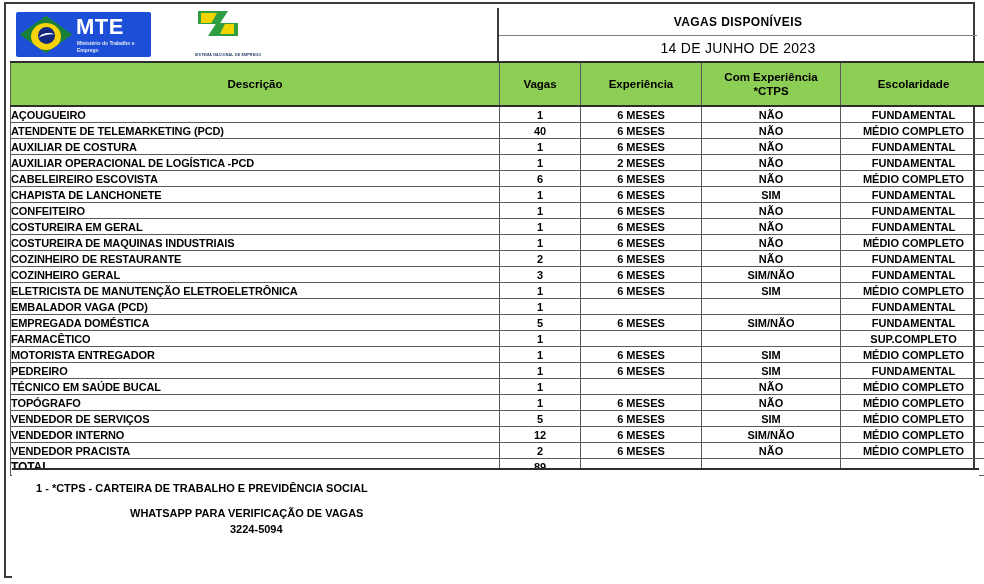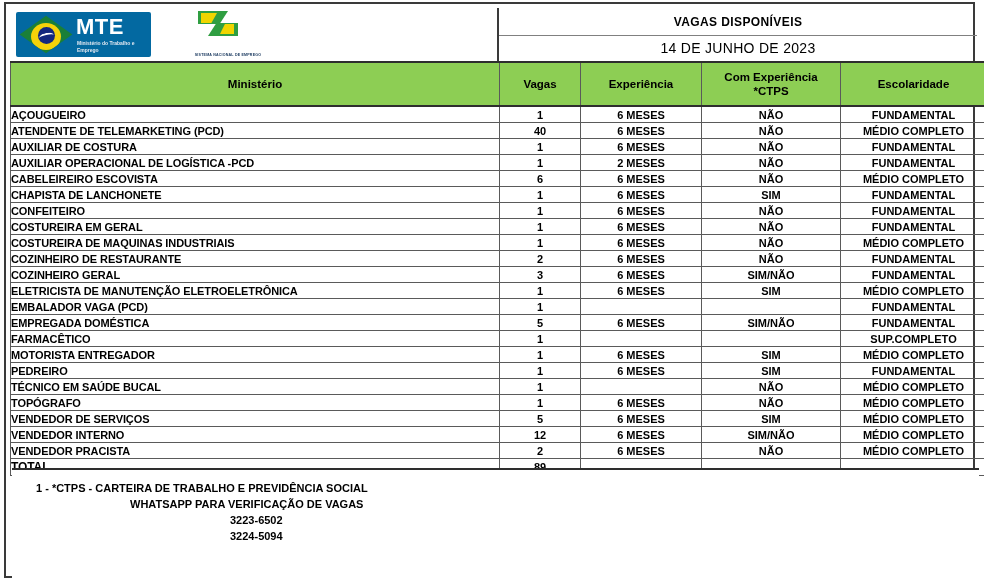--- a/index.html
+++ b/index.html
@@ -40,21 +40,21 @@
     width: 484px;
     height: 53px;
   }
 
   .mte-logo {
     position: absolute;
     left: 4px;
     top: 4px;
     width: 135px;
     height: 45px;
-    background: #0369a1;
+    background: #1d4ed8;
     border-radius: 2px;
     overflow: hidden;
   }
   .mte-flag {
     position: absolute;
     left: 2px;
     top: 2px;
     width: 56px;
     height: 41px;
     background: #1a7f38;
@@ -295,20 +295,21 @@
     white-space: nowrap;
   }
   .note-line.n1 { margin-top: 11px; margin-left: 20px; }
   .note-wa {
     font-size: 11px;
     font-weight: bold;
     color: #000000;
     line-height: 16px;
     padding-left: 118px;
     white-space: nowrap;
+    margin-top: 9px;
   }
   .note-phone {
     font-size: 11px;
     font-weight: bold;
     color: #000000;
     line-height: 16px;
     padding-left: 218px;
     white-space: nowrap;
   }
 </style>
@@ -341,21 +342,21 @@
     </div>
 
     <div class="title-block">
       <div class="title-main">VAGAS DISPONÍVEIS</div>
       <div class="title-sub">14 DE JUNHO DE 2023</div>
     </div>
 
     <table class="vagas">
       <thead>
         <tr>
-          <th class="c-desc">Ministério</th>
+          <th class="c-desc">Descrição</th>
           <th class="c-vagas">Vagas</th>
           <th class="c-exp">Experiência</th>
           <th class="c-ctps">
             <span>Com Experiência</span><br>
             <span>*CTPS</span>
           </th>
           <th class="c-esc">Escolaridade</th>
         </tr>
       </thead>
       <tbody id="tbody">
@@ -519,18 +520,17 @@
             <td class="ctr"></td>
             <td class="ctr"></td>
             <td class="ctr"></td>
           </tr>
         </tbody>
     </table>
 
     <div class="notes">
       <div class="note-line n1">1 - *CTPS - CARTEIRA DE TRABALHO E PREVIDÊNCIA SOCIAL</div>
       <div class="note-wa">WHATSAPP PARA VERIFICAÇÃO DE VAGAS</div>
-      <div class="note-phone">3223-6502</div>
       <div class="note-phone">3224-5094</div>
     </div>
 
   </div>
 </div>
 
 </body></html>

